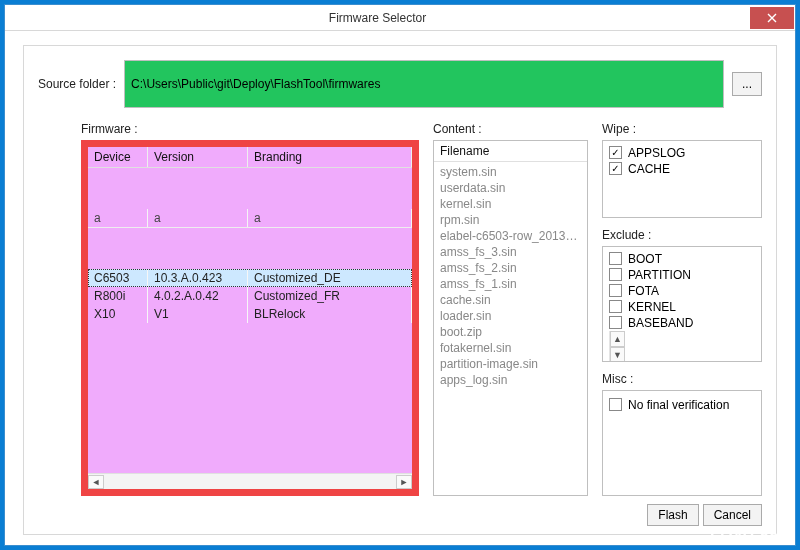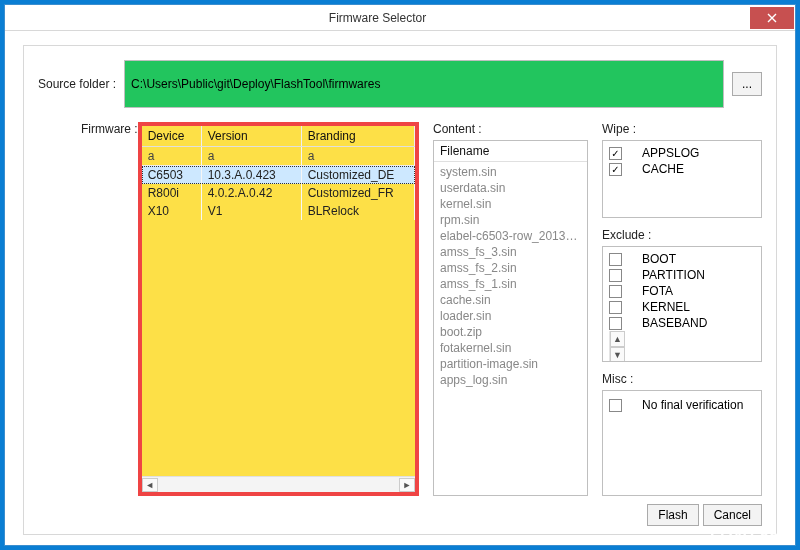--- a/index.html
+++ b/index.html
@@ -9,25 +9,25 @@
 .titlebar .title { flex: 1; text-align: center; color: #333; }
 .close-btn { width: 44px; height: 22px; background: #c75050; color: #fff; display: flex; align-items: center; justify-content: center; margin-right: 1px; margin-top: 0; cursor: pointer; }
 .close-btn svg { width: 10px; height: 10px; }
 .content { flex: 1; padding: 14px 18px 10px 18px; background: #fff; }
 .inner-panel { border: 1px solid #d8d8d8; padding: 14px 14px 8px 14px; height: 100%; display: flex; flex-direction: column; }
 .source-row { display: flex; align-items: center; margin-bottom: 14px; gap: 8px; }
 .source-row .lbl { color: #222; white-space: nowrap; }
 .source-row input { flex: 1; border: 1px solid #bfbfbf; padding: 16px 6px; background: #22c55e; }
 .browse-btn { width: 30px; height: 24px; border: 1px solid #aaa; background: #f3f3f3; cursor: pointer; display: flex; align-items: center; justify-content: center; }
 .columns { flex: 1; display: flex; gap: 14px; min-height: 0; }
-.col-firmware { flex: 1.4; display: flex; flex-direction: row; min-width: 0; padding-left: 43px; }
+.col-firmware { flex: 1.4; display: flex; flex-direction: column; min-width: 0; padding-left: 43px; }
 .col-content { width: 155px; display: flex; flex-direction: column; }
 .col-right { width: 160px; display: flex; flex-direction: column; }
 .section-label { margin-bottom: 4px; color: #222; }
-.grid-wrap { flex: 1; border: 4px solid #ef4444; background: #fde047; display: flex; flex-direction: column; min-height: 0; }
+.grid-wrap { flex: 1; border: 7px solid #ef4444; background: #f0abfc; display: flex; flex-direction: column; min-height: 0; gap: 41px; }
 .grid-header { display: flex; border-bottom: 1px solid #e0e0e0; }
 .gh-cell { padding: 3px 6px; color: #111; border-right: 1px solid #eee; }
 .gh-device { width: 60px; }
 .gh-version { width: 100px; }
 .gh-branding { flex: 1; }
 .filter-row { display: flex; border-bottom: 1px solid #eee; }
 .filter-row .f { padding: 2px 6px; color: #444; border-right: 1px solid #f4f4f4; }
 .grid-body { flex: 1; overflow: hidden; }
 .grid-row { display: flex; cursor: pointer; }
 .grid-row .c { padding: 2px 6px; color: #222; border-right: 1px solid #f6f6f6; white-space: nowrap; overflow: hidden; }
@@ -42,21 +42,21 @@
 .list-header { padding: 3px 6px; border-bottom: 1px solid #e0e0e0; color: #111; }
 .list-body { padding: 2px 0; }
 .list-item { padding: 1px 6px; color: #888; white-space: nowrap; overflow: hidden; text-overflow: ellipsis; }
 .checkgroup { border: 1px solid #bfbfbf; background: #fff; padding: 4px 6px; overflow-y: auto; position: relative; }
 .wipe-box { height: 78px; margin-bottom: 10px; }
 .exclude-box { height: 116px; margin-bottom: 10px; overflow: hidden; display: flex; flex-direction: column; }
 .exclude-list { flex: 1; }
 .v-scroll { width: 16px; background: #f3f3f3; border-left: 1px solid #e4e4e4; display: flex; flex-direction: column; }
 .v-scroll .arrow { height: 16px; border: 1px solid #ccc; background: #fafafa; display: flex; align-items: center; justify-content: center; font-size: 9px; color: #555; }
 .v-scroll .track { flex: 1; }
-.check-row { display: flex; align-items: center; gap: 20px; padding: 1px 0; cursor: pointer; }
+.check-row { display: flex; align-items: flex-start; gap: 6px; padding: 1px 0; cursor: pointer; }
 .check-row .box { width: 13px; height: 13px; border: 1px solid #888; background: #fff; display: flex; align-items: center; justify-content: center; font-size: 10px; color: #000; }
 .check-row.checked .box::after { content: "✓"; }
 .misc-box { border: 1px solid #bfbfbf; background: #fff; padding: 6px; flex: 1; }
 .footer { display: flex; justify-content: flex-end; gap: 4px; margin-top: 8px; }
 .btn { border: 1px solid #aaa; background: #f3f3f3; padding: 3px 10px; cursor: pointer; min-width: 48px; text-align: center; }
 .watermark { position: absolute; right: 6px; bottom: 4px; color: #fff; font-size: 16px; font-weight: bold; opacity: 0.95; letter-spacing: 0.5px; pointer-events: none; }
 </style>
 </head>
 <body>
 

